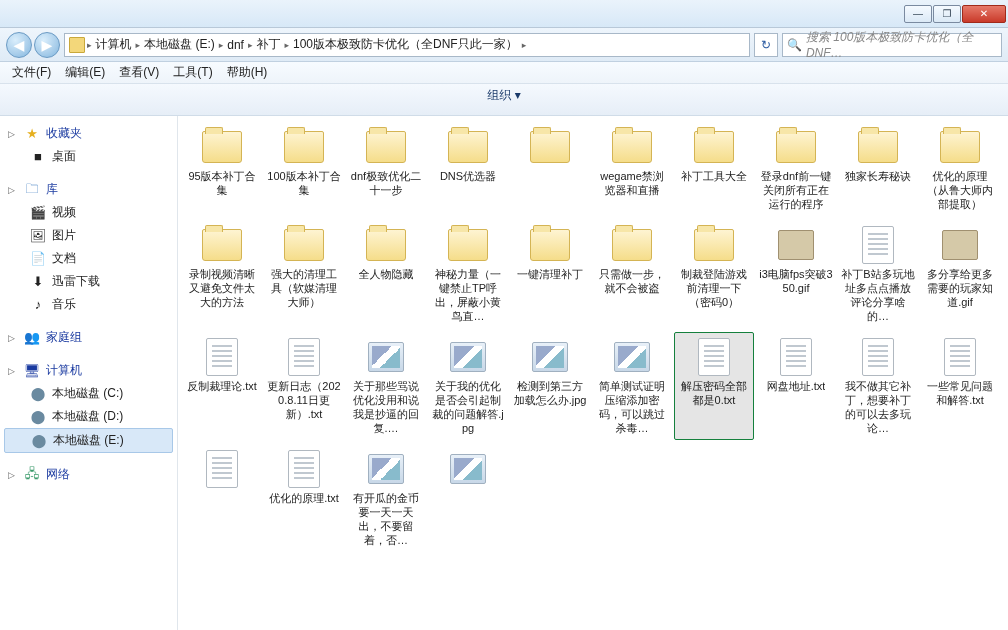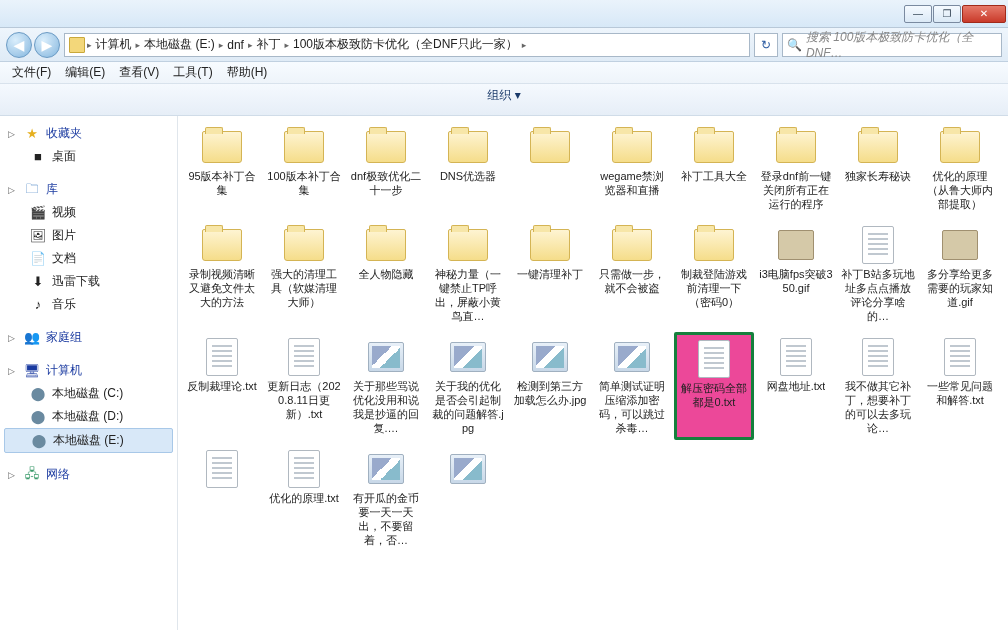--- a/index.html
+++ b/index.html
@@ -38,21 +38,21 @@
 .side-item.sel { background: #d8e8f8; border: 1px solid #a8c8e8; border-radius: 2px; }
 .side-ico { width: 16px; height: 16px; display: flex; align-items: center; justify-content: center; font-size: 13px; }
 .ico-star { color: #e6b020; }
 .ico-lib { color: #3a7abf; }
 .ico-drive { color: #6a8aa0; }
 .ico-net { color: #3a9a6a; }
 
 .content { flex: 1; overflow: auto; padding: 6px 4px; background: #fff; }
 .grid { display: grid; grid-template-columns: repeat(10, 80px); gap: 4px 2px; align-content: start; }
 .file { display: flex; flex-direction: column; align-items: center; padding: 4px 2px; cursor: pointer; border: 1px solid transparent; }
-.file.sel { background: #ec4899; border: 3px solid #15803d; border-radius: 2px; }
+.file.sel { background: #e5e5e5; border: 1px solid #15803d; border-radius: 2px; }
 .file-ico { width: 44px; height: 40px; display: flex; align-items: center; justify-content: center; margin-bottom: 2px; }
 .folder-ico { width: 40px; height: 32px; background: linear-gradient(#fef4d2,#f5dd8a); border: 1px solid #d4b454; border-radius: 2px 2px 3px 3px; position: relative; }
 .folder-ico::before { content: ""; position: absolute; top: -5px; left: 2px; width: 16px; height: 6px; background: #f7e6a8; border: 1px solid #d4b454; border-bottom: none; border-radius: 2px 2px 0 0; }
 .txt-ico { width: 32px; height: 38px; background: #fff; border: 1px solid #b0b8c0; border-radius: 2px; position: relative; }
 .txt-ico::after { content: ""; position: absolute; top: 6px; left: 5px; right: 5px; height: 2px; background: #c0c8d0; box-shadow: 0 5px 0 #c0c8d0, 0 10px 0 #c0c8d0, 0 15px 0 #c0c8d0, 0 20px 0 #c0c8d0; }
 .img-ico { width: 36px; height: 30px; background: linear-gradient(#e8f0f8,#c8d8e8); border: 1px solid #a0b0c0; border-radius: 2px; position: relative; overflow: hidden; }
 .img-ico::after { content: ""; position: absolute; inset: 3px; background: linear-gradient(135deg,#9ac 40%,#fff 40%,#fff 60%,#8bc 60%); }
 .gif-ico { width: 36px; height: 30px; background: #d5c9a8; border: 1px solid #a09070; border-radius: 2px; }
 .file-name { text-align: center; font-size: 11px; line-height: 14px; color: #222; max-height: 56px; overflow: hidden; word-break: break-all; }
 </style>

